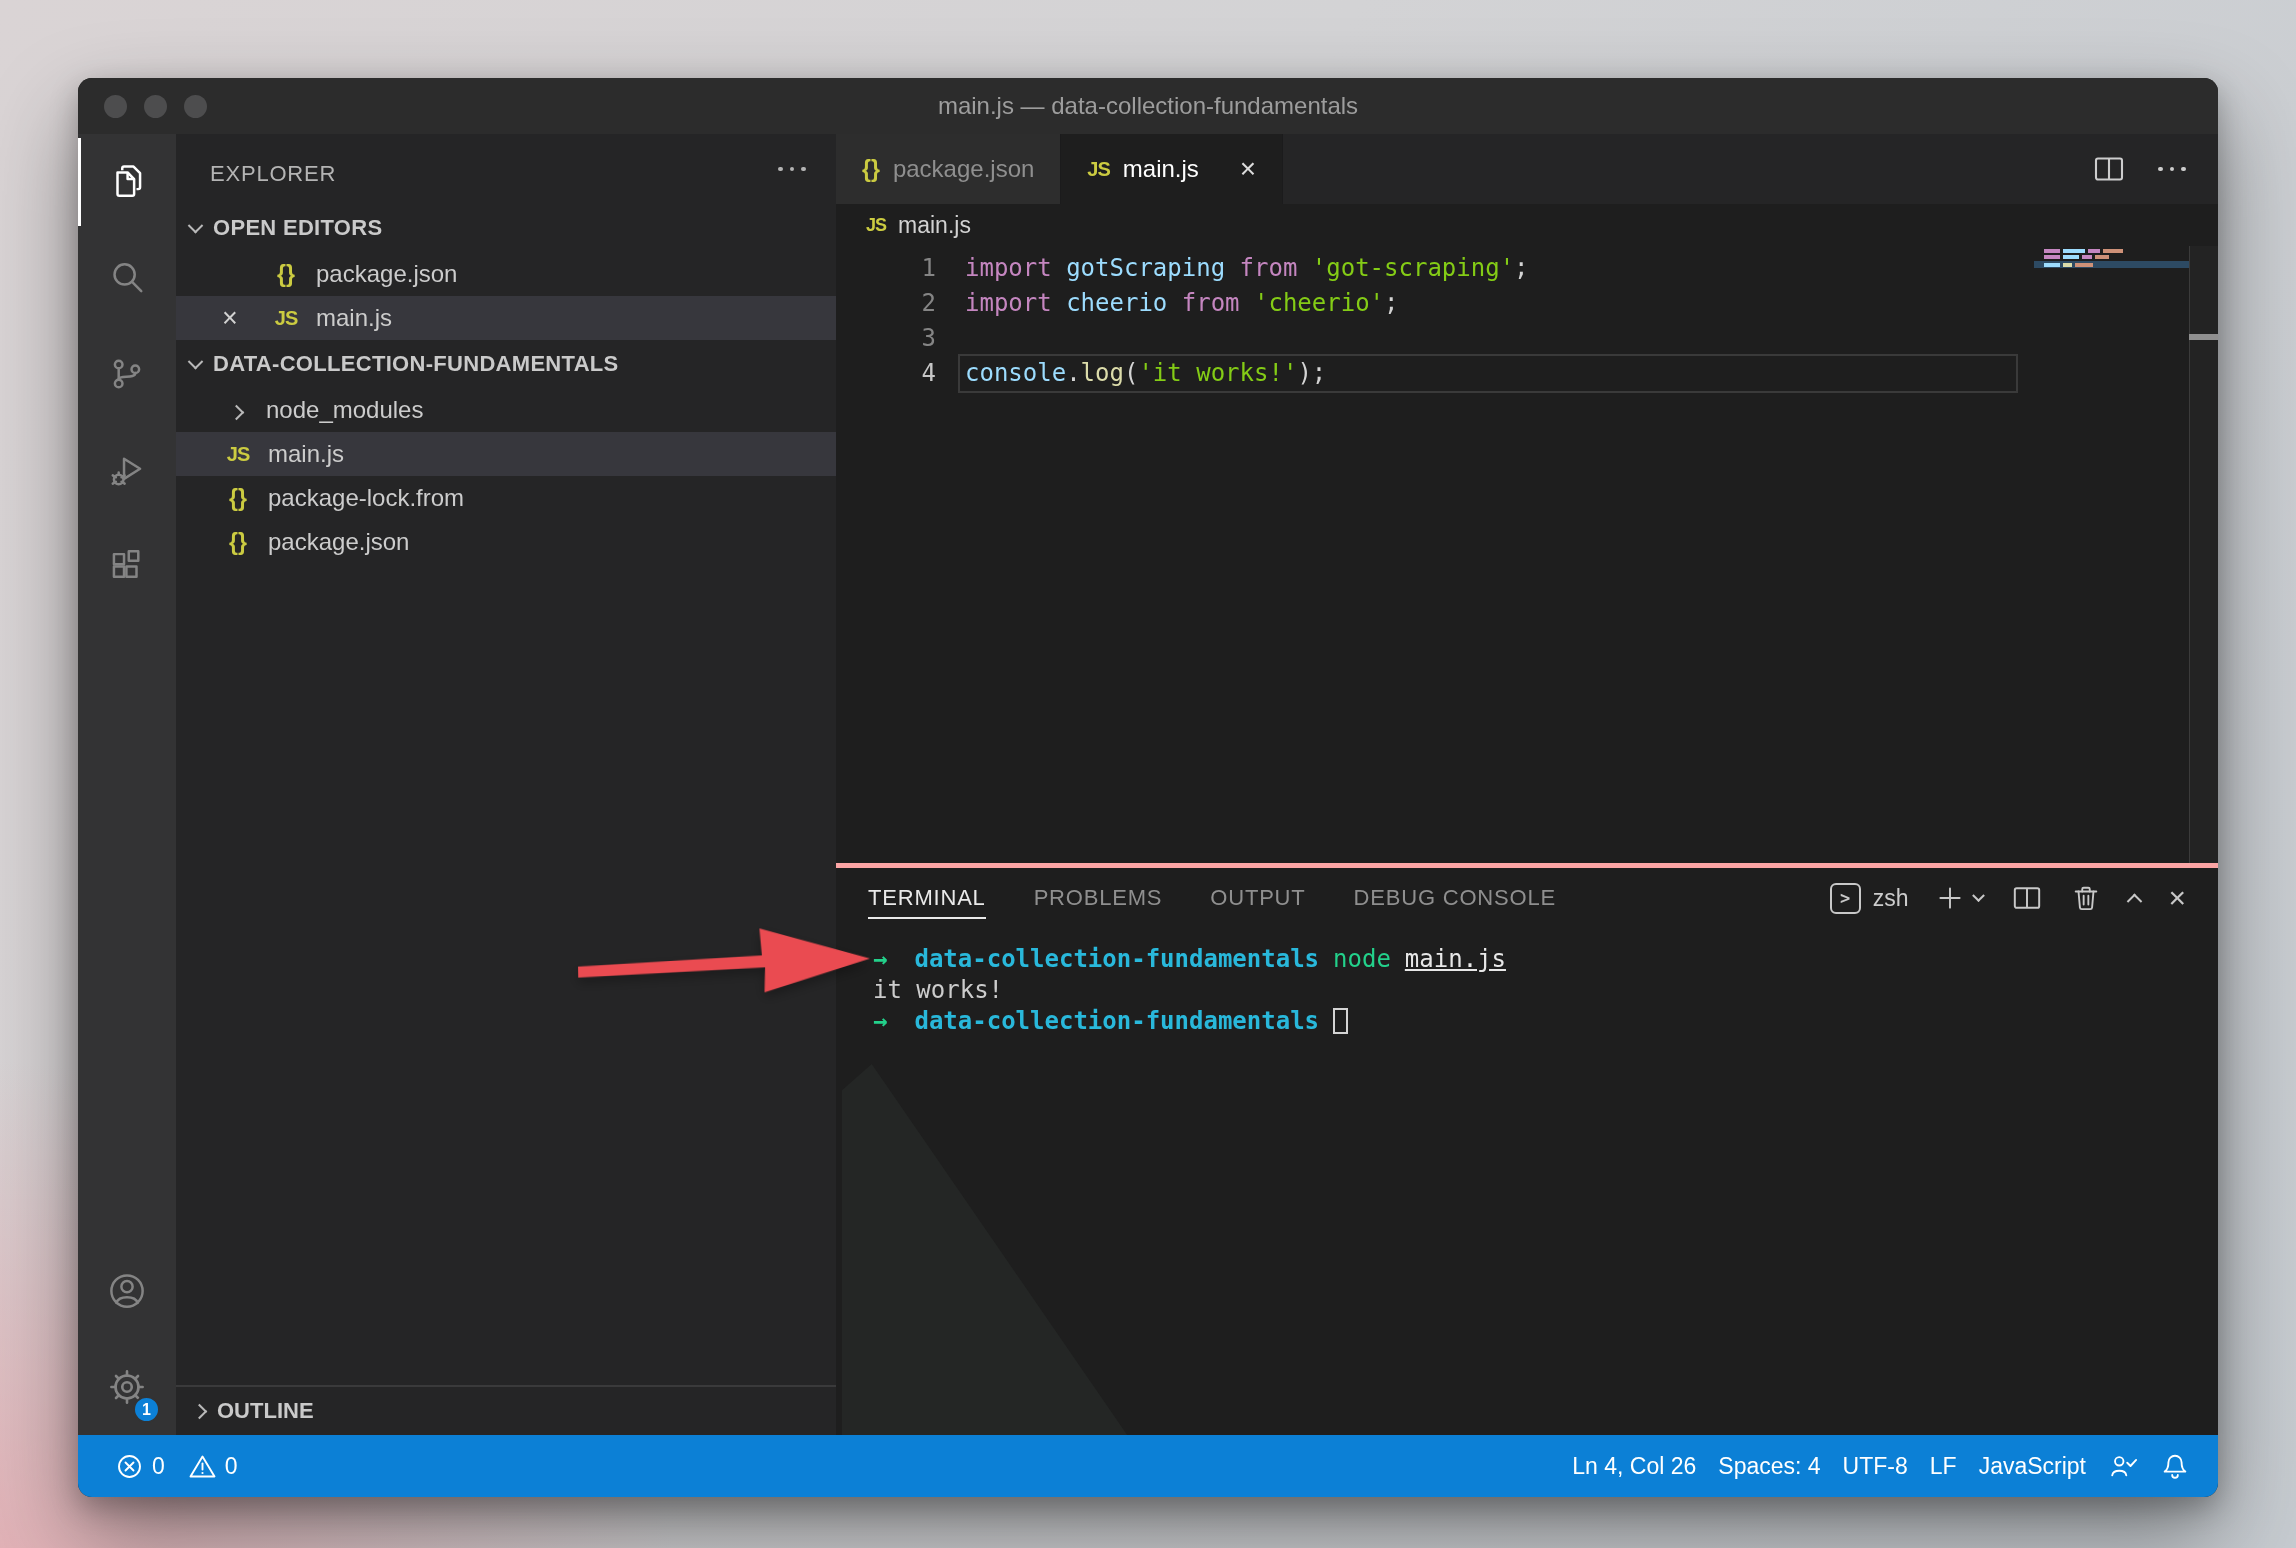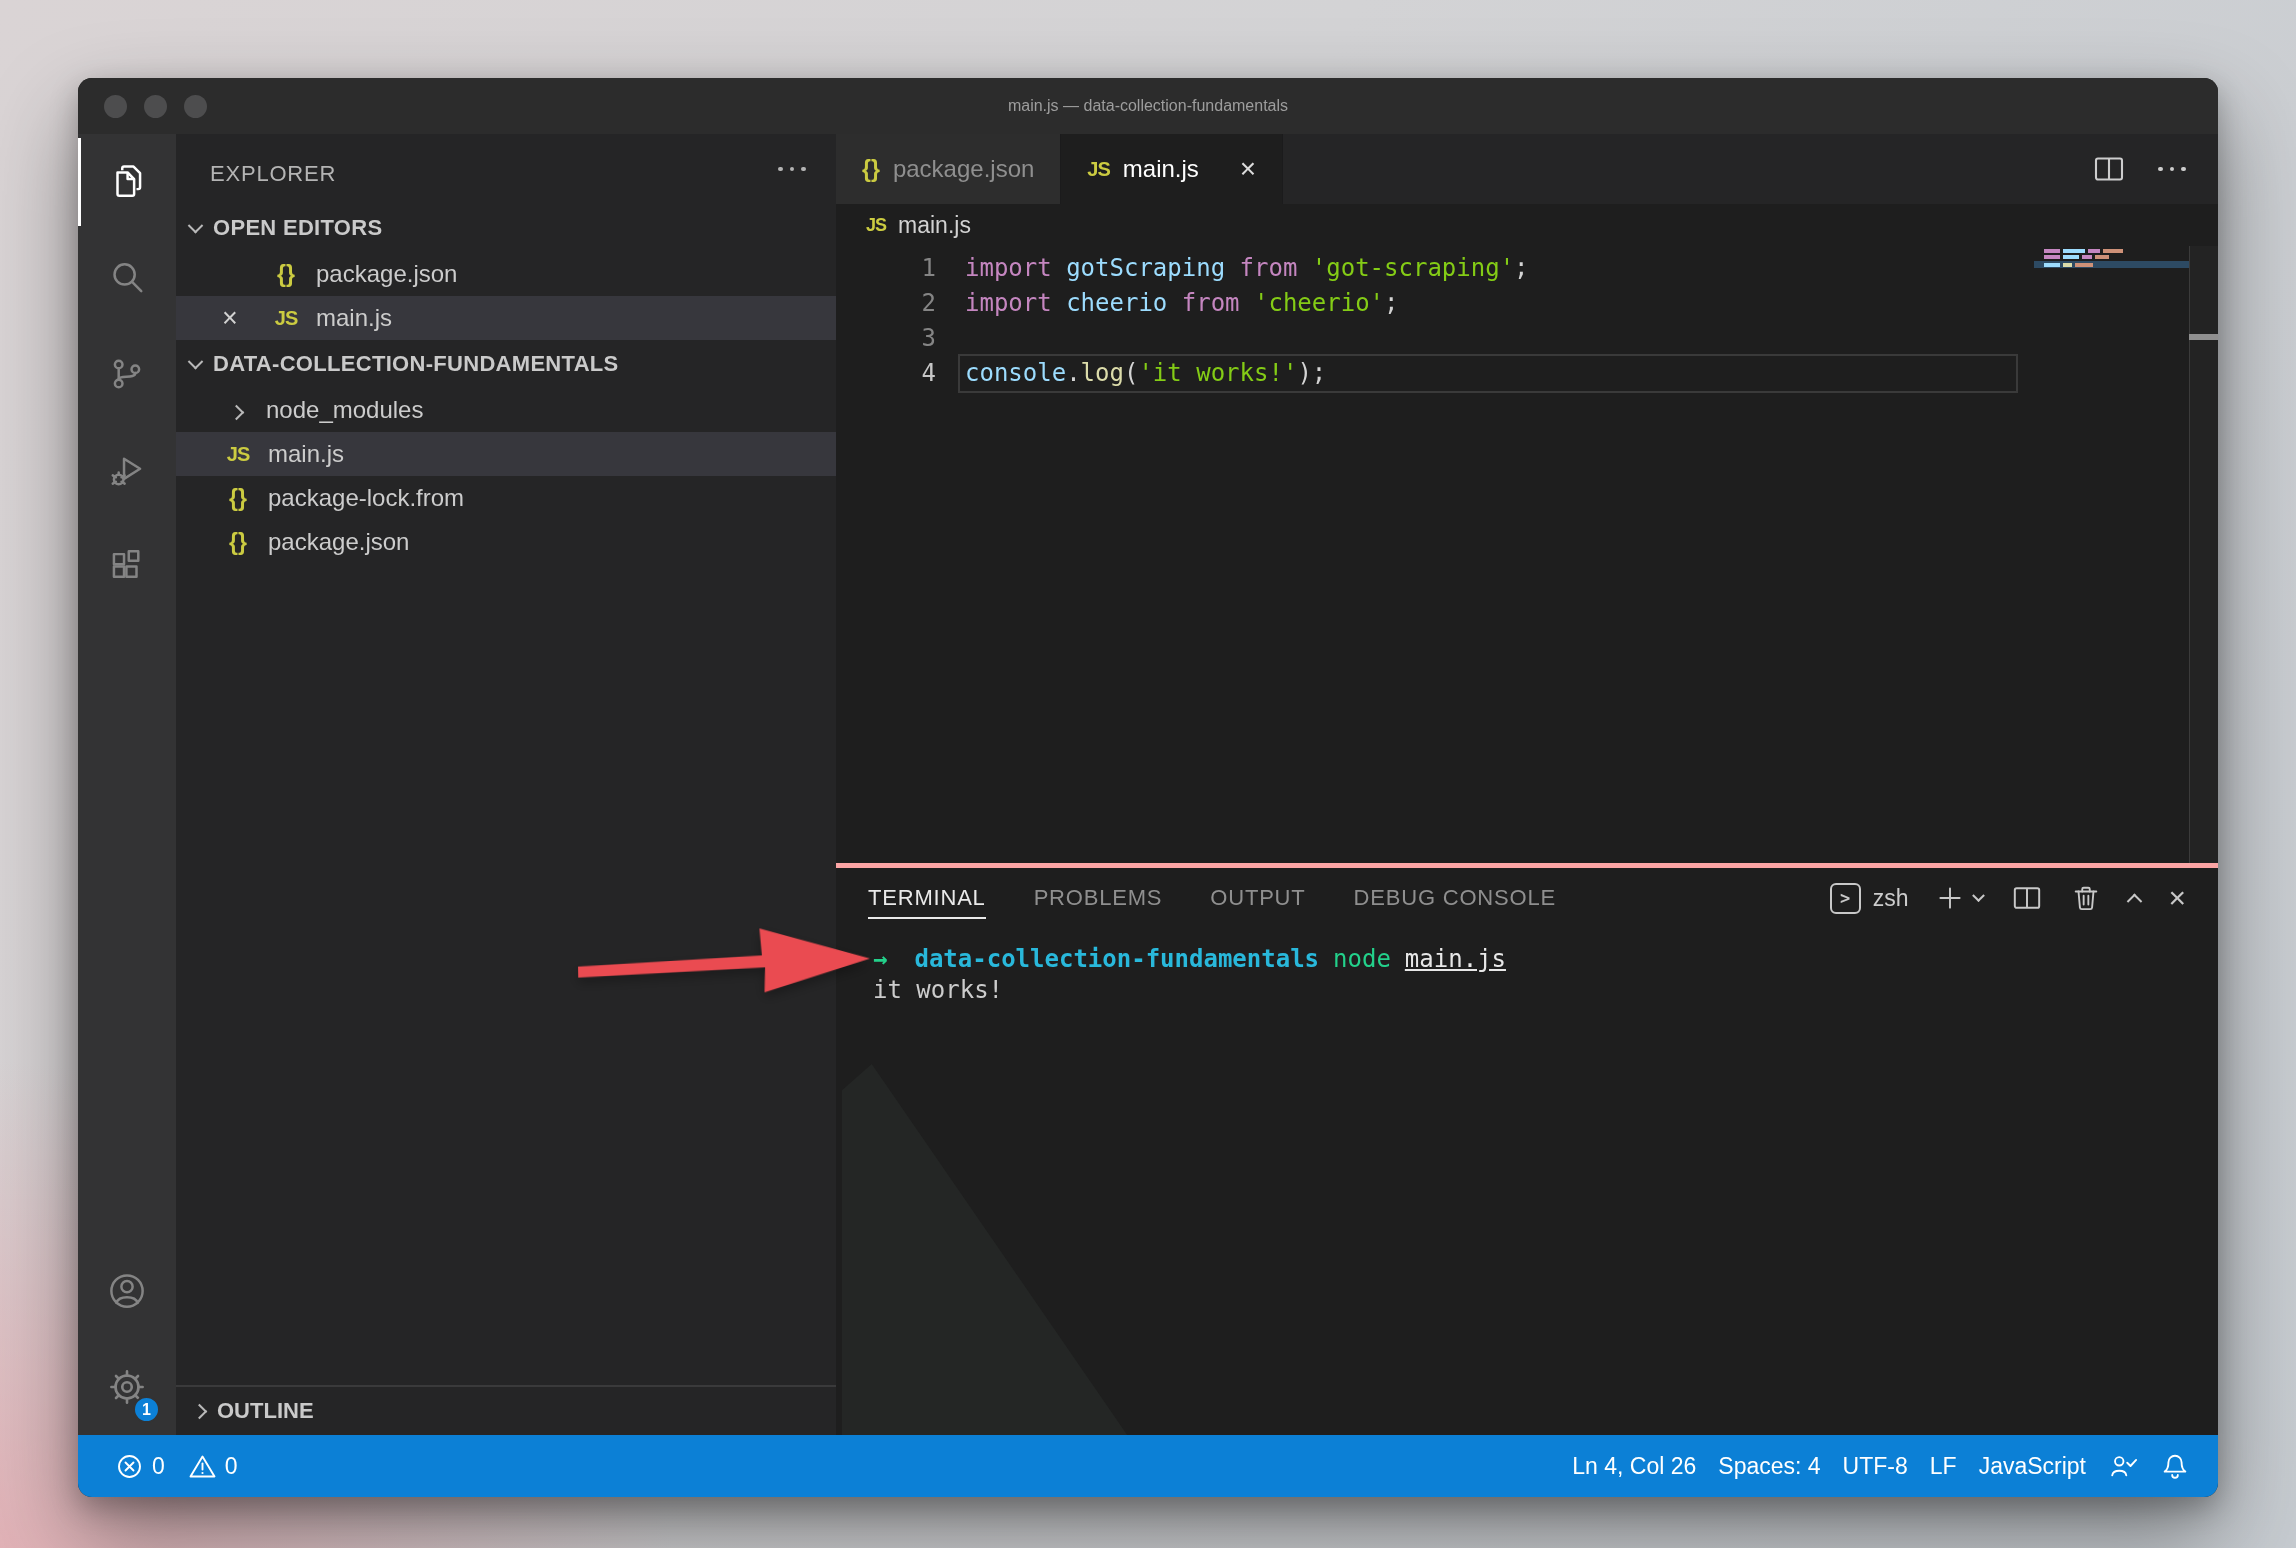--- a/index.html
+++ b/index.html
@@ -9,21 +9,21 @@
     background:
       radial-gradient(1250px 950px at -2% 104%, rgba(229,166,172,.85), rgba(229,166,172,0) 58%),
       linear-gradient(115deg,#dad4d5 0%,#d3d3d5 45%,#c6cbd0 100%);}
   .window{position:absolute;left:78px;top:78px;width:2140px;height:1419px;border-radius:14px;overflow:hidden;
     background:#1e1e1e;display:flex;flex-direction:column;
     box-shadow:0 40px 90px rgba(0,0,0,.40),0 10px 28px rgba(0,0,0,.25);}
   
   .titlebar{flex:0 0 56px;background:#2c2c2c;position:relative;display:flex;align-items:center;}
   .lights{position:absolute;left:26px;top:0;height:100%;display:flex;align-items:center;gap:17px;}
   .light{width:23px;height:23px;border-radius:50%;background:#4d4d4e;}
-  .wtitle{width:100%;text-align:center;color:#9d9d9d;font-size:16px;}
+  .wtitle{width:100%;text-align:center;color:#9d9d9d;font-size:24px;}
   
   .wbody{flex:1;display:flex;min-height:0;}
   .activitybar{flex:0 0 98px;background:#333334;display:flex;flex-direction:column;align-items:center;}
   .ab-item{width:98px;height:96px;display:flex;align-items:center;justify-content:center;color:#848484;position:relative;}
   .ab-item.active{color:#ffffff;}
   .ab-item.active::before{content:"";position:absolute;left:0;top:4px;bottom:4px;width:3px;background:#fff;}
   .ab-spacer{flex:1;}
   .badge{position:absolute;right:16px;bottom:12px;width:27px;height:27px;border-radius:50%;background:#0c80d6;
     color:#fff;font-size:16px;font-weight:bold;display:flex;align-items:center;justify-content:center;border:2px solid #333334;}
   
@@ -357,20 +357,21 @@
                 </svg>
               </span>
               <span class="cv up" style="border-color:#c8c8c8;"></span>
               <span class="xbtn">×</span>
             </div>
           </div>
           <div class="term-body">
             <div class="watermark"></div>
             <div class="tline"><span class="t-prompt">→</span><span class="t-dir">data-collection-fundamentals</span><span class="t-cmd">node</span><span class="t-arg">main.js</span></div>
             <div class="tline"><span>it works!</span></div>
+            <div class="tline"><span class="t-prompt">→</span><span class="t-dir">data-collection-fundamentals</span><span class="t-cursor"></span></div>
           </div>
         </div>
       </div>
     </div>
 
     <div class="statusbar">
       <div class="st-left">
         <span class="st-group">
           <span>
             <svg class="ic" width="27" height="27" viewBox="0 0 27 27" fill="none" stroke="#fff" stroke-width="1.9" stroke-linecap="round">

